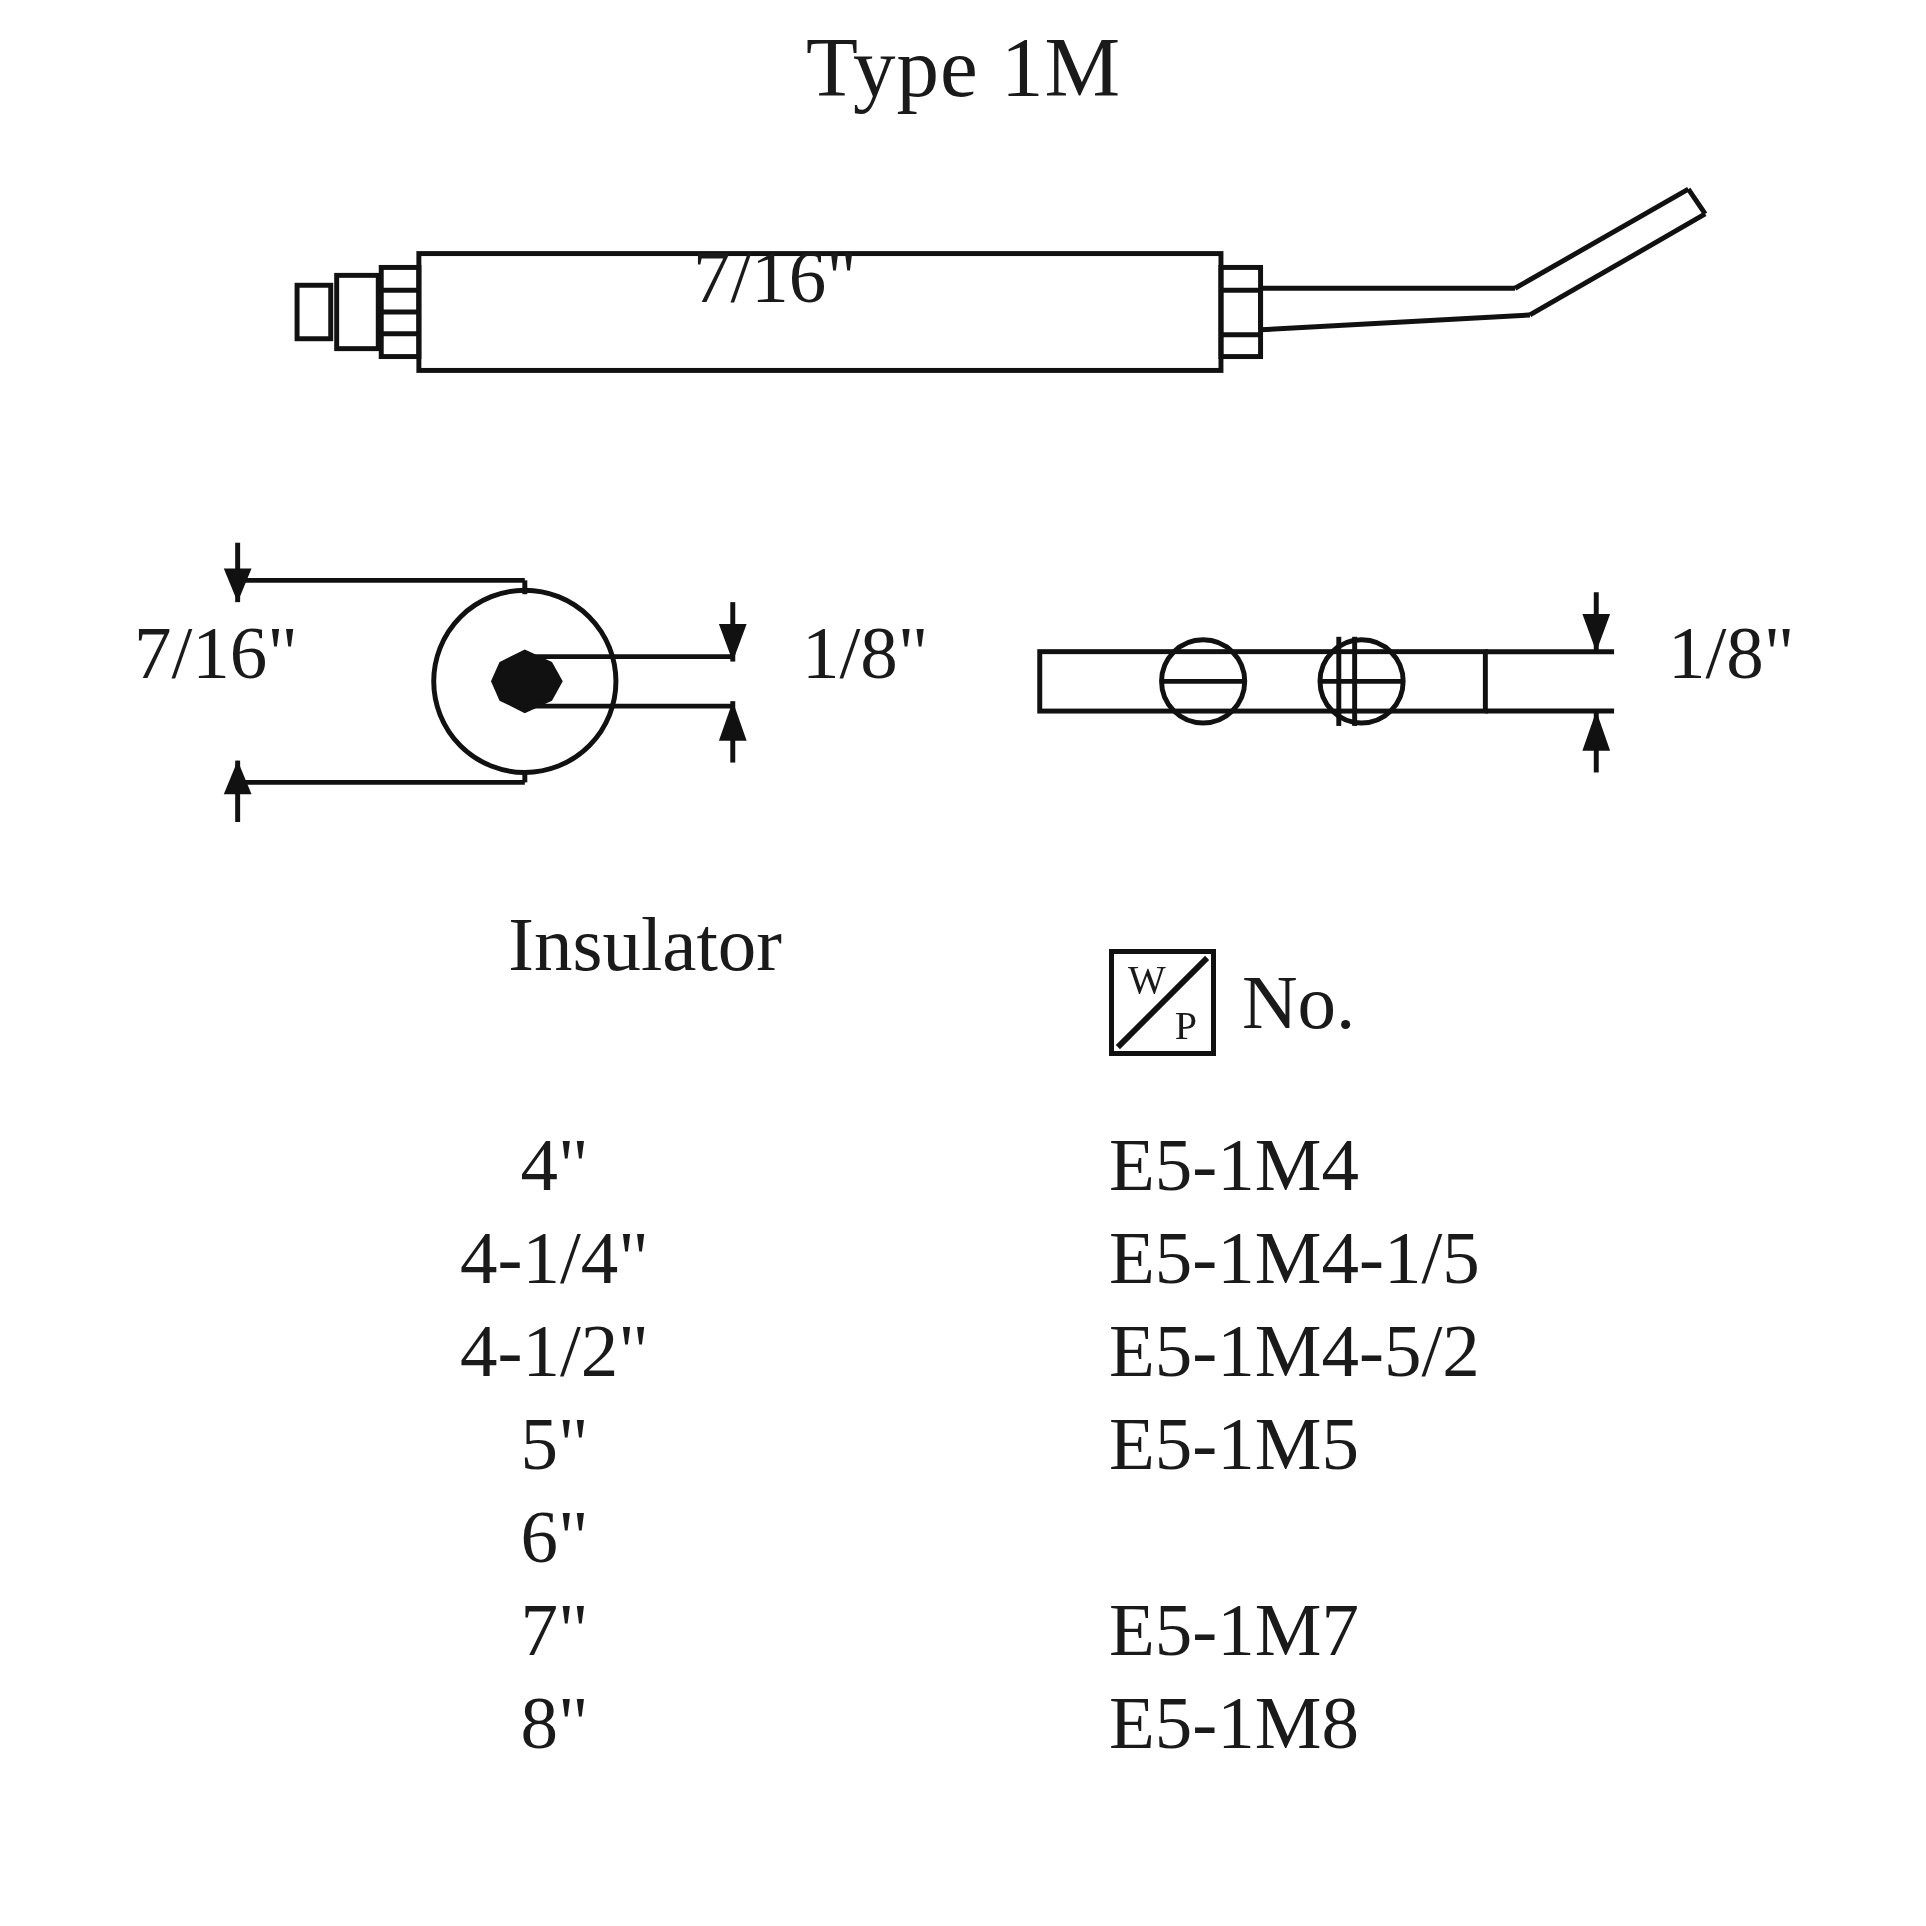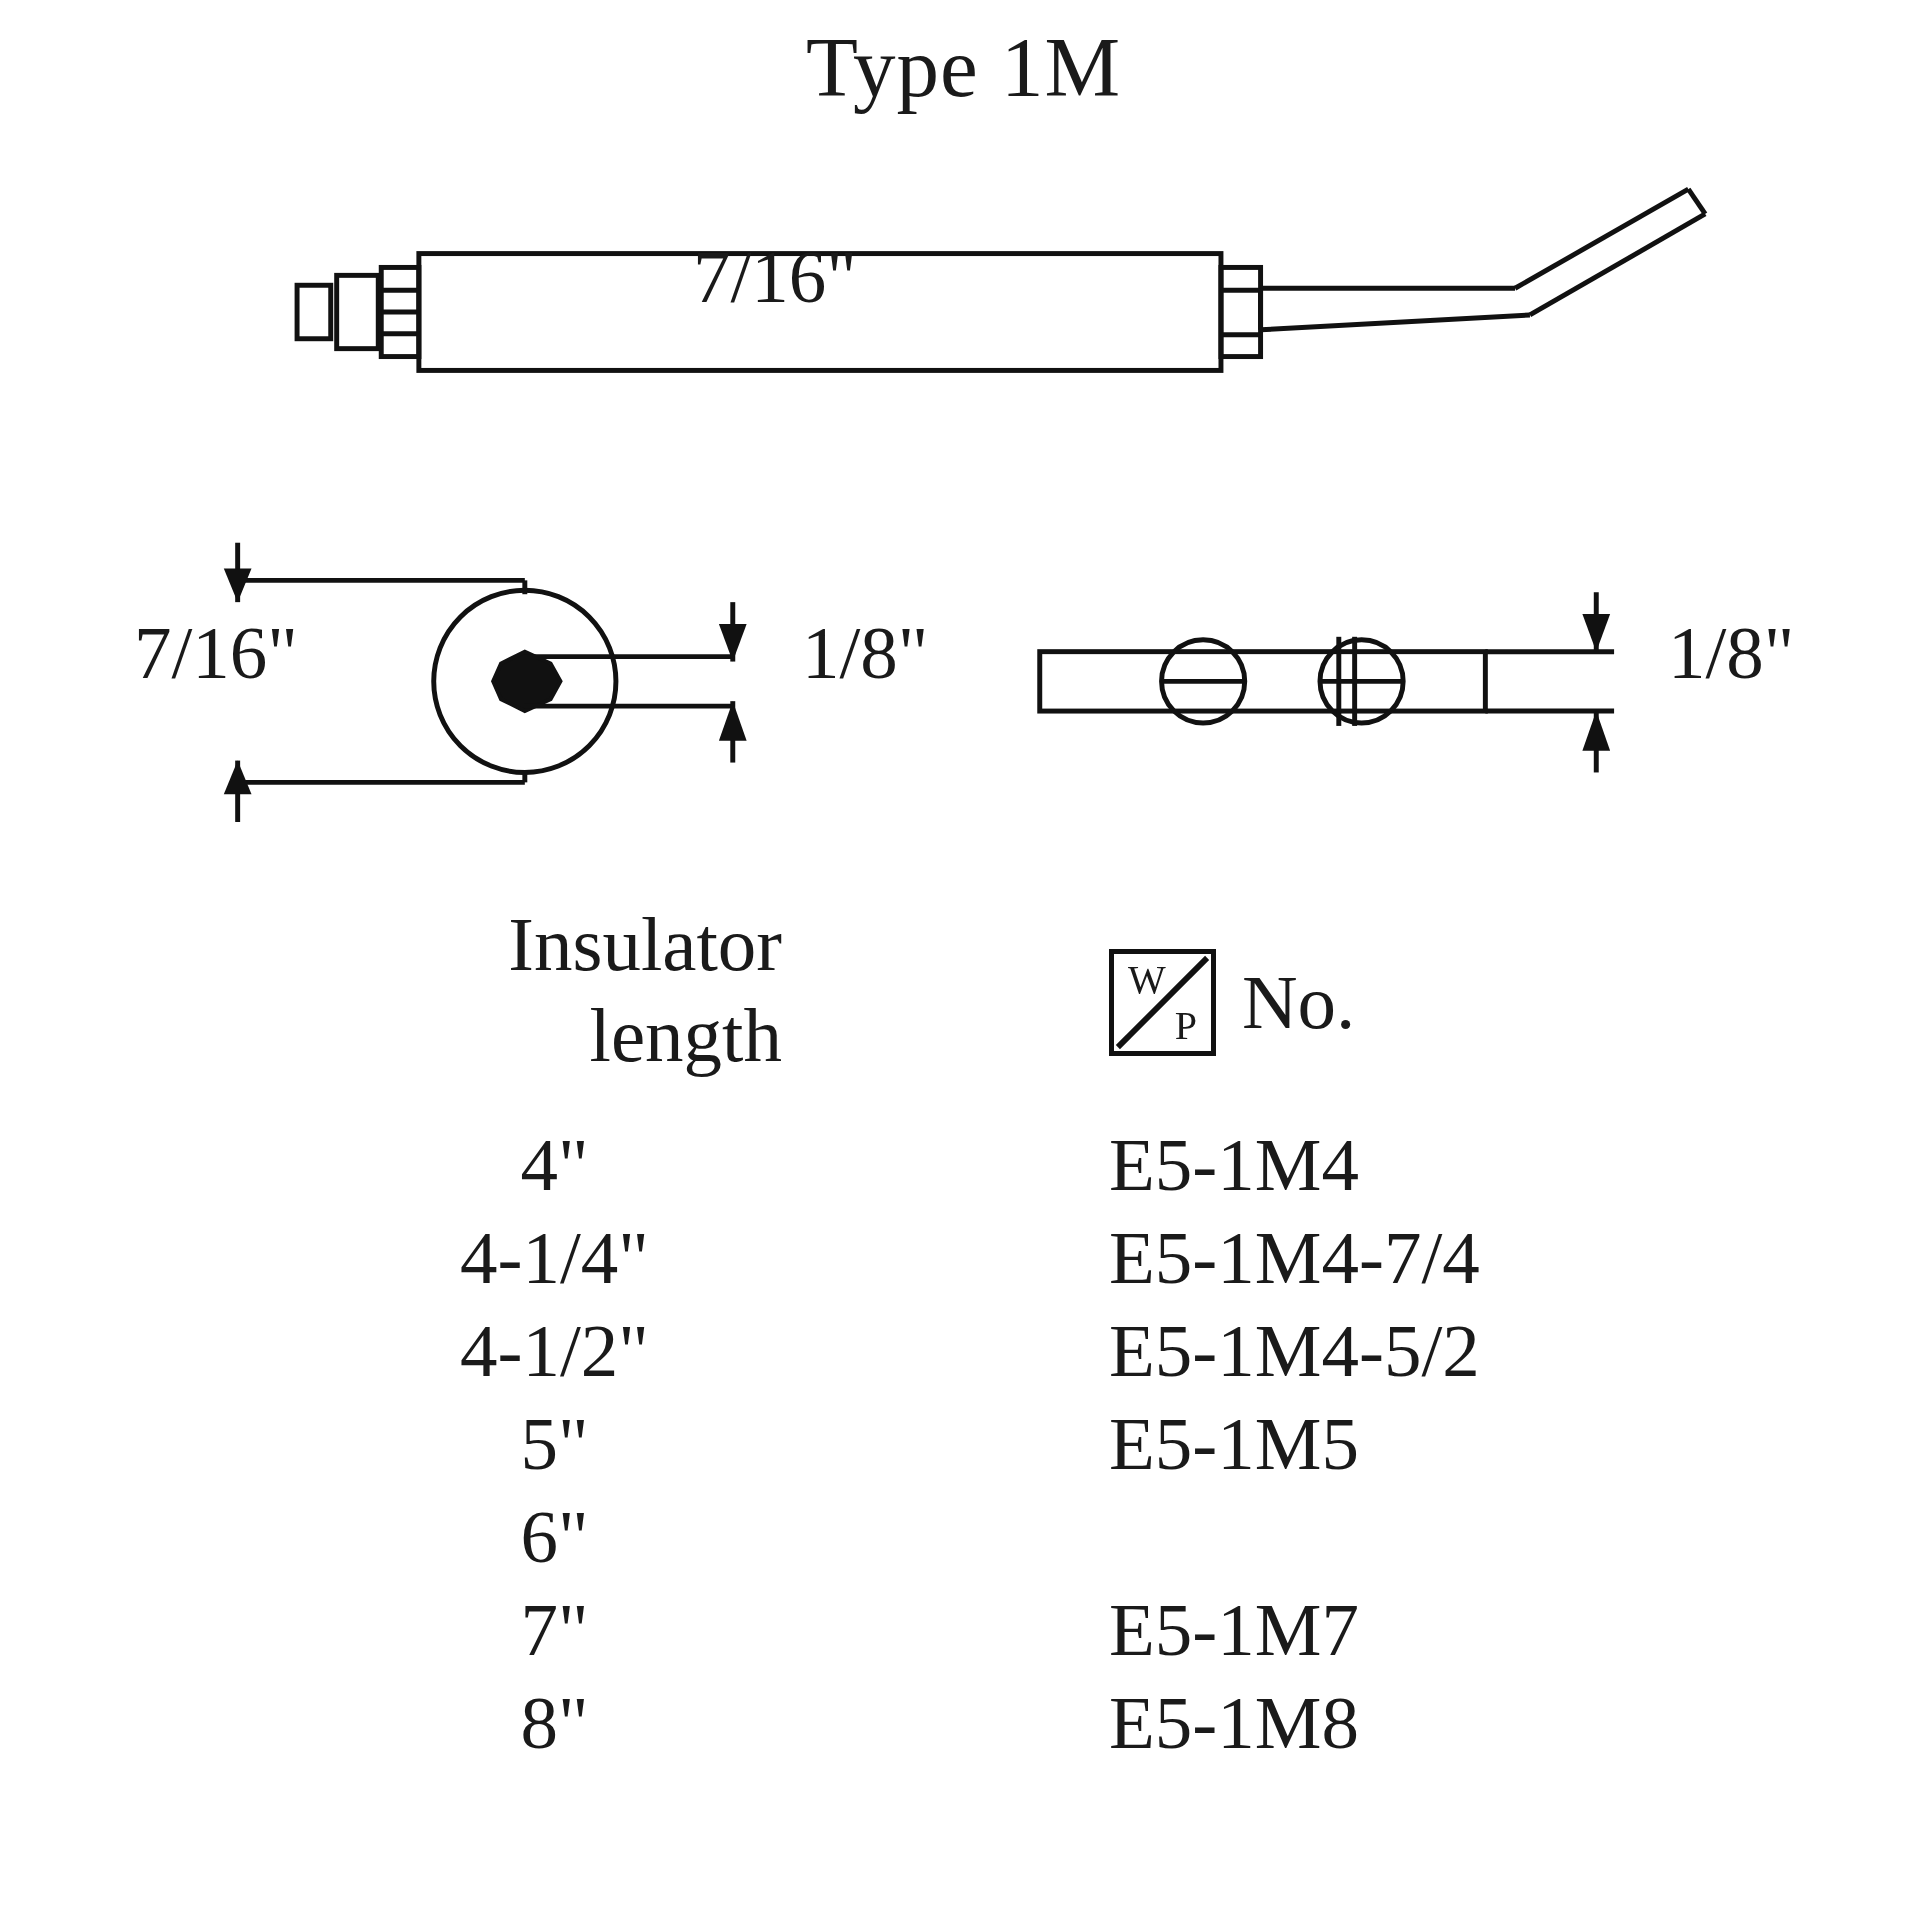--- a/index.html
+++ b/index.html
@@ -213,21 +213,20 @@
   <div class="dim-label dim-7-16-top">7/16"</div>
   <div class="dim-label dim-7-16-left">7/16"</div>
   <div class="dim-label dim-18-mid">1/8"</div>
   <div class="dim-label dim-18-right">1/8"</div>
 
   <div class="tbl">
 
     <div class="tbl-head">
       <div class="col-a-head">
         <div>Insulator</div>
-        <div>length</div>
       </div>
 
       <div class="col-b-head">
         <div class="wp-box">
           <svg class="slash" viewBox="0 0 100 100" preserveAspectRatio="none">
             <line x1="4" y1="96" x2="96" y2="4" stroke="#111111" stroke-width="6"></line>
           </svg>
           <span class="w">W</span>
           <span class="p">P</span>
         </div>
@@ -237,21 +236,21 @@
 
     <div class="rows">
 
       <div class="row">
         <span class="cell-len">4"</span>
         <span class="cell-no">E5-1M4</span>
       </div>
 
       <div class="row">
         <span class="cell-len">4-1/4"</span>
-        <span class="cell-no">E5-1M4-7/4</span>
+        <span class="cell-no">E5-1M4-1/5</span>
       </div>
 
       <div class="row">
         <span class="cell-len">4-1/2"</span>
         <span class="cell-no">E5-1M4-5/2</span>
       </div>
 
       <div class="row">
         <span class="cell-len">5"</span>
         <span class="cell-no">E5-1M5</span>

